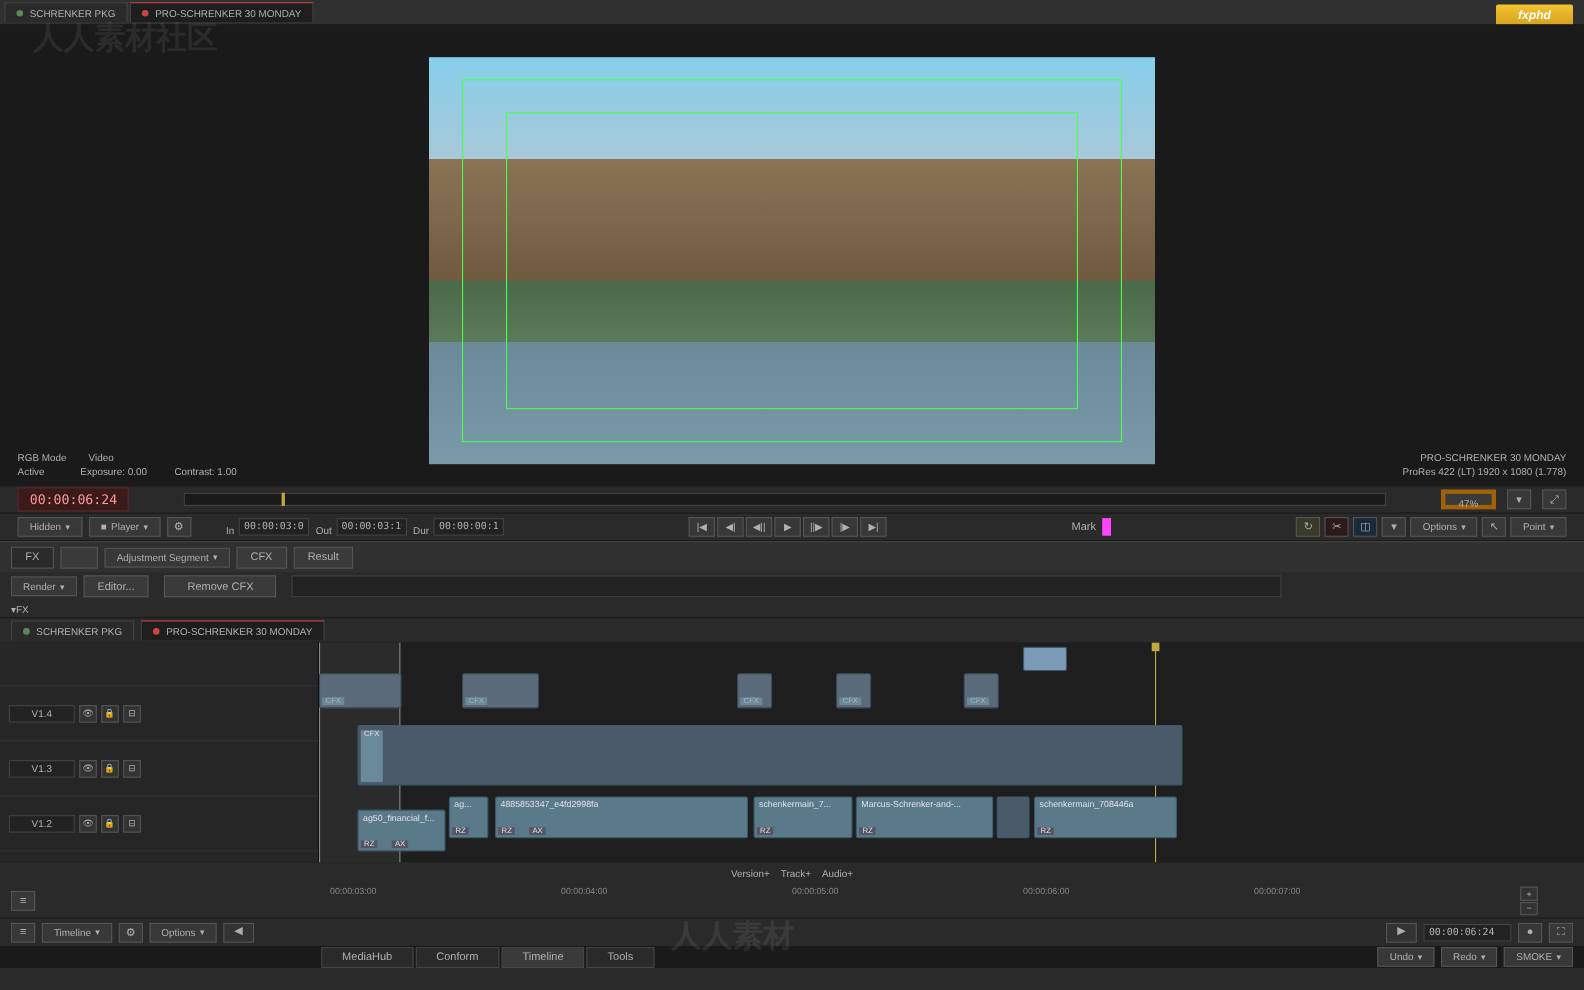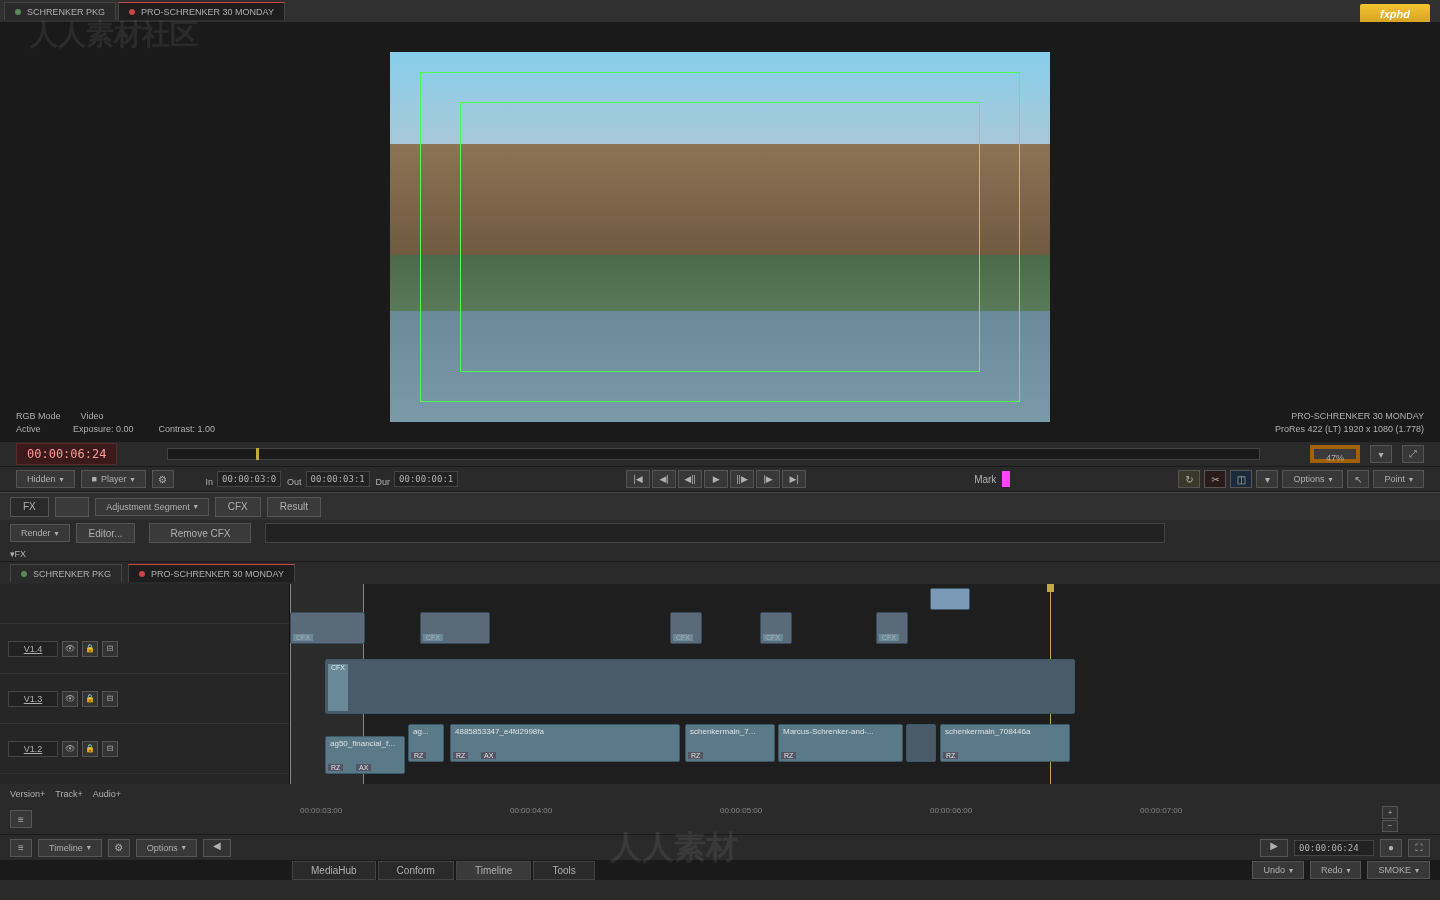--- a/index.html
+++ b/index.html
@@ -42,30 +42,30 @@
 .long-field { flex: 1; max-width: 900px; height: 20px; background: #222; border: 1px solid #444; }
 .fx-label-row { height: 16px; background: #2a2a2a; padding-left: 10px; display: flex; align-items: center; font-size: 9px; border-bottom: 1px solid #1a1a1a; }
 .tl-tabs { height: 22px; background: #2a2a2a; display: flex; align-items: center; padding: 0 10px; gap: 4px; }
 .tl-right-ctrl { margin-left: auto; display: flex; gap: 4px; align-items: center; }
 .toggle-sw { width: 20px; height: 14px; background: #222; border: 1px solid #555; position: relative; }
 .toggle-sw:before { content: ''; position: absolute; left: 0; top: 0; width: 8px; height: 12px; background: #c44; }
 .timeline-area { height: 200px; background: #1e1e1e; display: flex; position: relative; }
 .tl-left { width: 290px; background: #262626; border-right: 1px solid #111; }
 .tl-right { flex: 1; position: relative; overflow: hidden; }
 .track-row { height: 50px; border-bottom: 1px solid #333; display: flex; align-items: center; padding: 0 8px; gap: 4px; }
-.track-label { width: 50px; height: 16px; background: #222; border: 1px solid #444; text-align: center; font-size: 9px; line-height: 14px; text-decoration: underline; }
+.track-label { width: 60px; height: 16px; background: #222; border: 1px solid #444; text-align: center; font-size: 9px; line-height: 14px; }
 .mini-btn { width: 16px; height: 16px; background: #333; border: 1px solid #555; font-size: 8px; cursor: pointer; display: flex; align-items: center; justify-content: center; }
 .clip { position: absolute; height: 38px; background: #5a7a8a; border: 1px solid #3a5a6a; border-radius: 2px; font-size: 8px; color: #e0e0e0; padding: 2px 4px; overflow: hidden; }
 .clip-thin { position: absolute; height: 32px; background: #5a6a78; border: 1px solid #3a4a5a; border-radius: 2px; }
 .cfx-tag { position: absolute; bottom: 2px; left: 2px; font-size: 7px; background: #6a8a9a; padding: 0 3px; }
 .rz-tag { position: absolute; bottom: 2px; font-size: 7px; background: #556; padding: 0 3px; }
 .playhead { position: absolute; top: 0; bottom: 0; width: 1px; background: #c0aa40; left: 760px; }
 .playhead:before { content: ''; position: absolute; top: 0; left: -3px; width: 7px; height: 8px; background: #c0aa40; }
 .sel-range { position: absolute; top: 0; bottom: 0; left: 0; width: 74px; background: rgba(200,200,200,0.08); border-left: 1px solid #888; border-right: 1px solid #888; }
-.tl-footer { height: 20px; background: #2a2a2a; display: flex; align-items: center; padding: 0 10px; gap: 10px; font-size: 9px; }
+.tl-footer { height: 20px; background: #2a2a2a; display: flex; align-items: center; padding: 0 10px; gap: 10px; font-size: 9px; justify-content: center; }
 .ruler-row { height: 30px; background: #2a2a2a; position: relative; display: flex; }
 .ruler-left { width: 290px; display: flex; align-items: center; gap: 4px; padding: 0 10px; }
 .ruler-track { flex: 1; position: relative; color: #888; font-size: 8px; }
 .ruler-tick { position: absolute; top: 2px; }
 .bottom-bar { height: 26px; background: #2a2a2a; display: flex; align-items: center; padding: 0 10px; gap: 6px; border-top: 1px solid #1a1a1a; }
 .mode-tabs { height: 20px; background: #1a1a1a; display: flex; align-items: center; justify-content: center; gap: 2px; }
 .mode-tab { padding: 3px 18px; background: #2a2a2a; border: 1px solid #444; font-size: 10px; cursor: pointer; }
 .mode-tab.active { background: #3a3a3a; }
 .arrow-box { width: 28px; height: 18px; background: #333; border: 1px solid #555; text-align: center; font-size: 10px; cursor: pointer; }
 .footer-right { margin-left: auto; display: flex; gap: 6px; align-items: center; }
@@ -285,13 +285,13 @@
   <div class="mode-tab active">Timeline</div>
   <div class="mode-tab">Tools</div>
   <div style="margin-left:auto;display:flex;gap:6px;padding-right:10px;">
     <button class="drop-btn">Undo</button>
     <button class="drop-btn">Redo</button>
     <button class="drop-btn">SMOKE</button>
   </div>
 </div>
 
 <div class="watermark" style="top:16px;left:30px">人人素材社区</div>
-<div class="watermark" style="bottom:30px;left:610px;font-size:32px">人人素材</div>
+<div class="watermark" style="bottom:30px;left:610px;font-size:28px">人人素材</div>
 
 </body></html>

